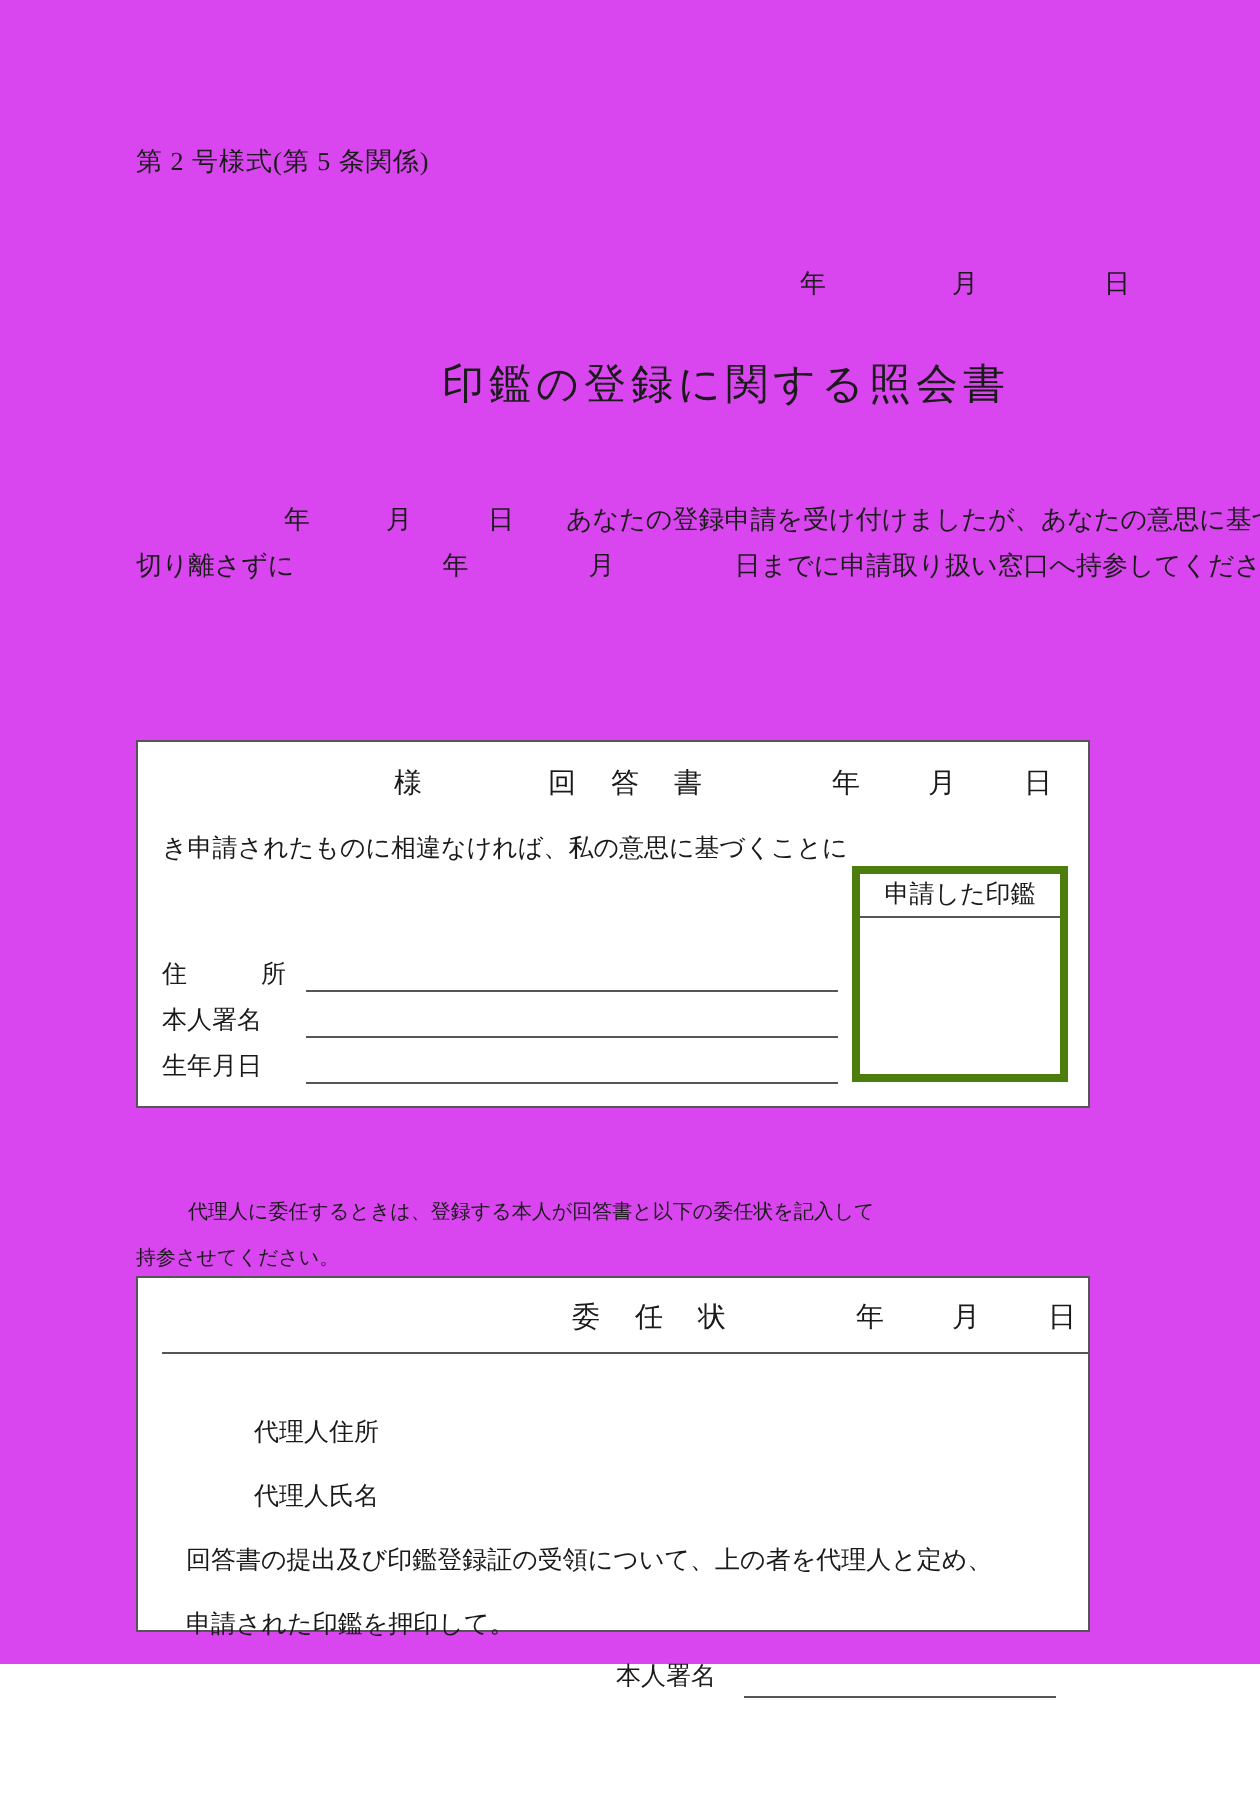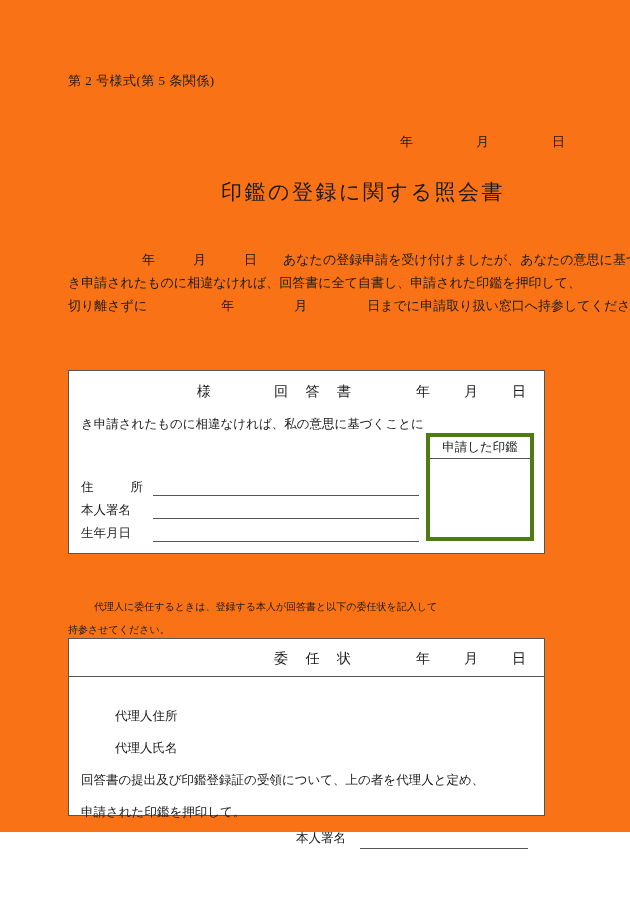--- a/index.html
+++ b/index.html
@@ -14,21 +14,21 @@
     font-family: "Liberation Serif", "DejaVu Serif", serif;
     color: #1a1a1a;
     overflow: hidden;
   }
 
   .page {
     position: absolute;
     left: 0; top: 0;
     width: 630px;
     height: 832px;
-    background: #f97316;
+    background: #d946ef;
   }
 
   
   .form-number {
     position: absolute;
     left: 68px;
     top: 72px;
     font-size: 13px;
     letter-spacing: 0.5px;
     white-space: nowrap;
@@ -190,20 +190,21 @@
   }
   .middle-note .ln { white-space: nowrap; }
   .indent { display: inline-block; width: 26px; }
 
   
   #proxy-box {
     left: 68px;
     top: 638px;
     width: 477px;
     height: 178px;
+    padding-left: 12px;
   }
   .proxy-header {
     position: relative;
     height: 37px;
     border-bottom: 1px solid #555;
   }
   .proxy-header .inin {
     position: absolute;
     left: 205px;
     top: 11px;
@@ -260,23 +261,20 @@
     <span>年</span>
     <span>月</span>
     <span>日</span>
   </div>
 
   <div class="doc-title">印鑑の登録に関する照会書</div>
 
   <div class="intro">
     <div class="ln">
       <span class="gap-xl"></span><span>年</span><span class="gap-md"></span><span>月</span><span class="gap-md"></span><span>日</span><span class="gap-sm"></span><span>あなたの登録申請を受け付けましたが、あなたの意思に基づ</span>
-    </div>
-    <div class="ln">
-      <span>き申請されたものに相違なければ、回答書に全て自書し、申請された印鑑を押印して、</span>
     </div>
     <div class="ln">
       <span>切り離さずに</span><span class="gap-xl"></span><span>年</span><span class="gap-lg"></span><span>月</span><span class="gap-lg"></span><span>日までに申請取り扱い窓口へ持参してください。</span>
     </div>
   </div>
 
   <div class="box" id="reply-box">
 
     <div class="reply-header">
       <span class="sama">様</span>

